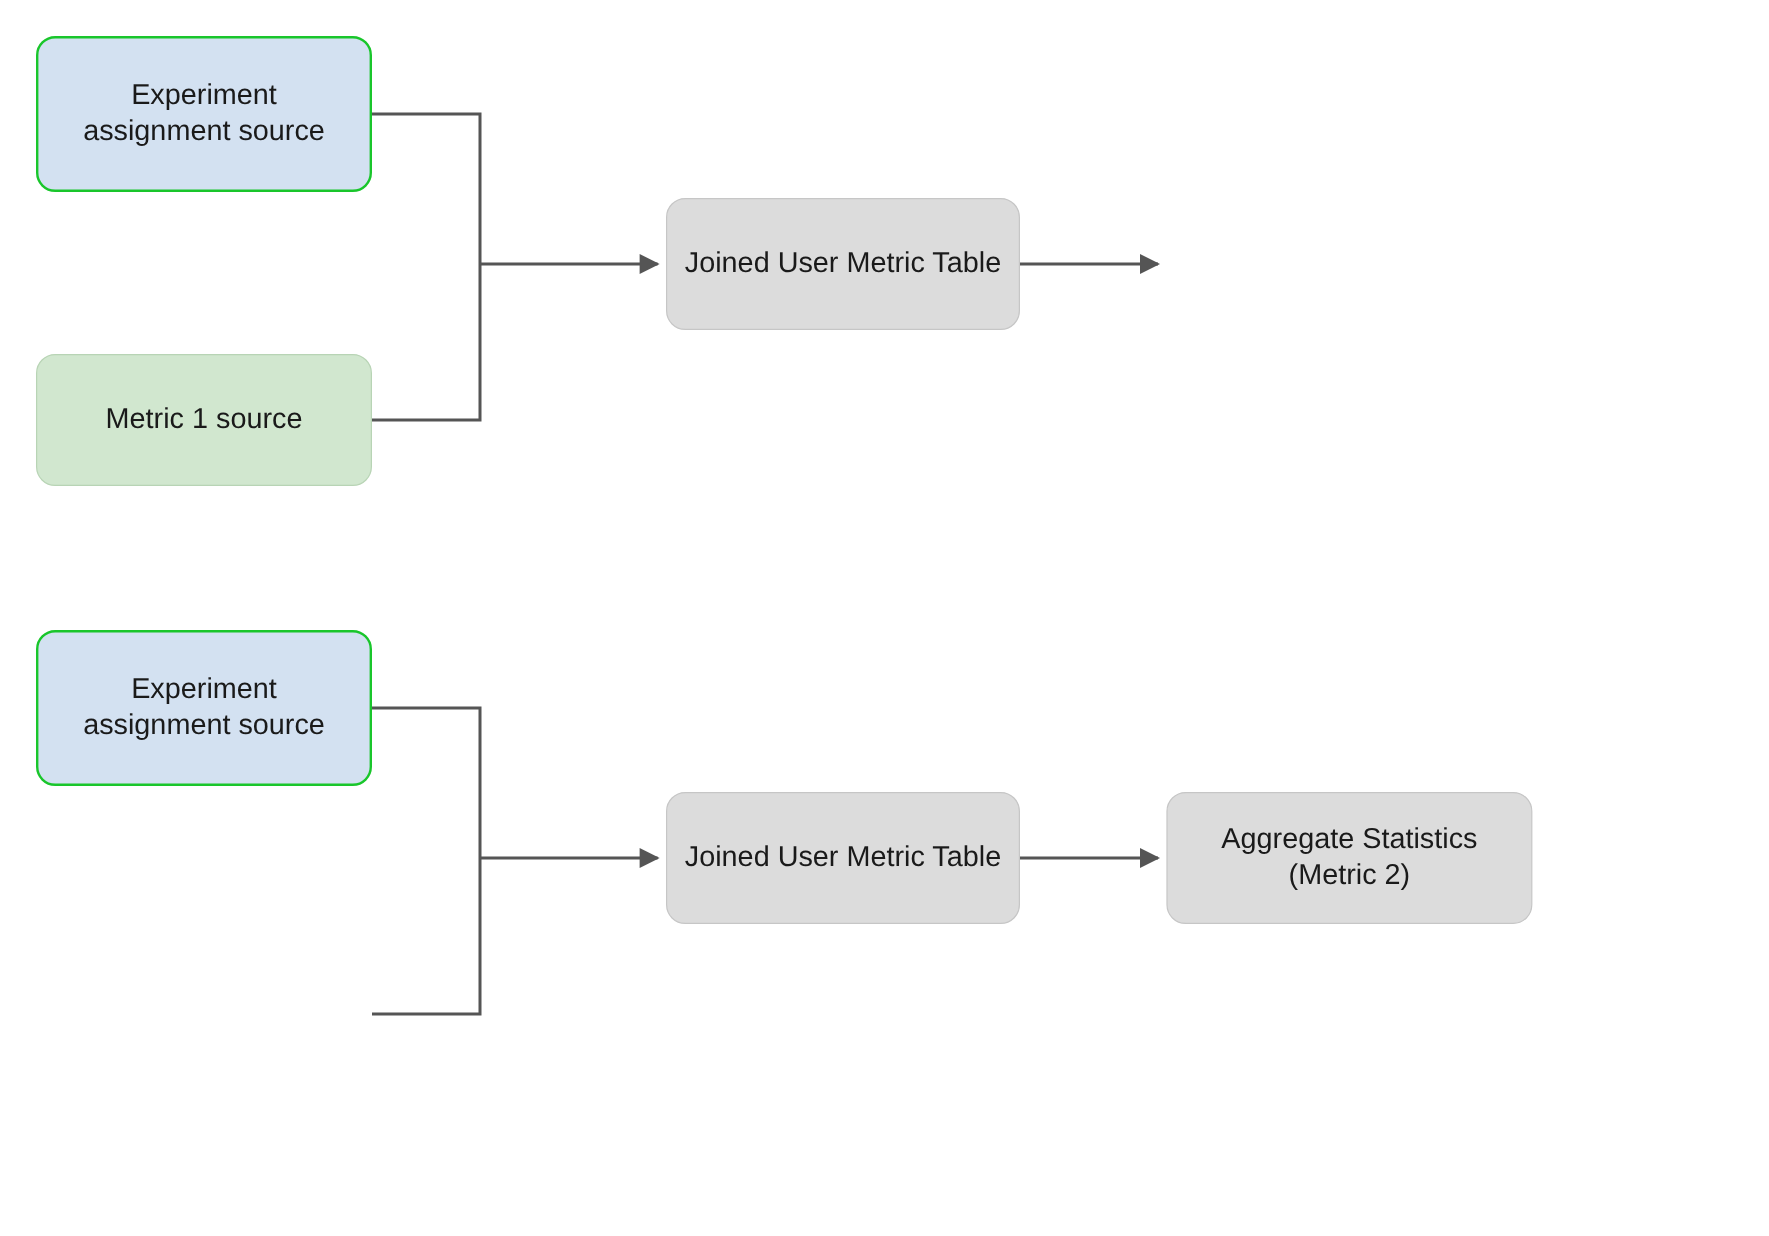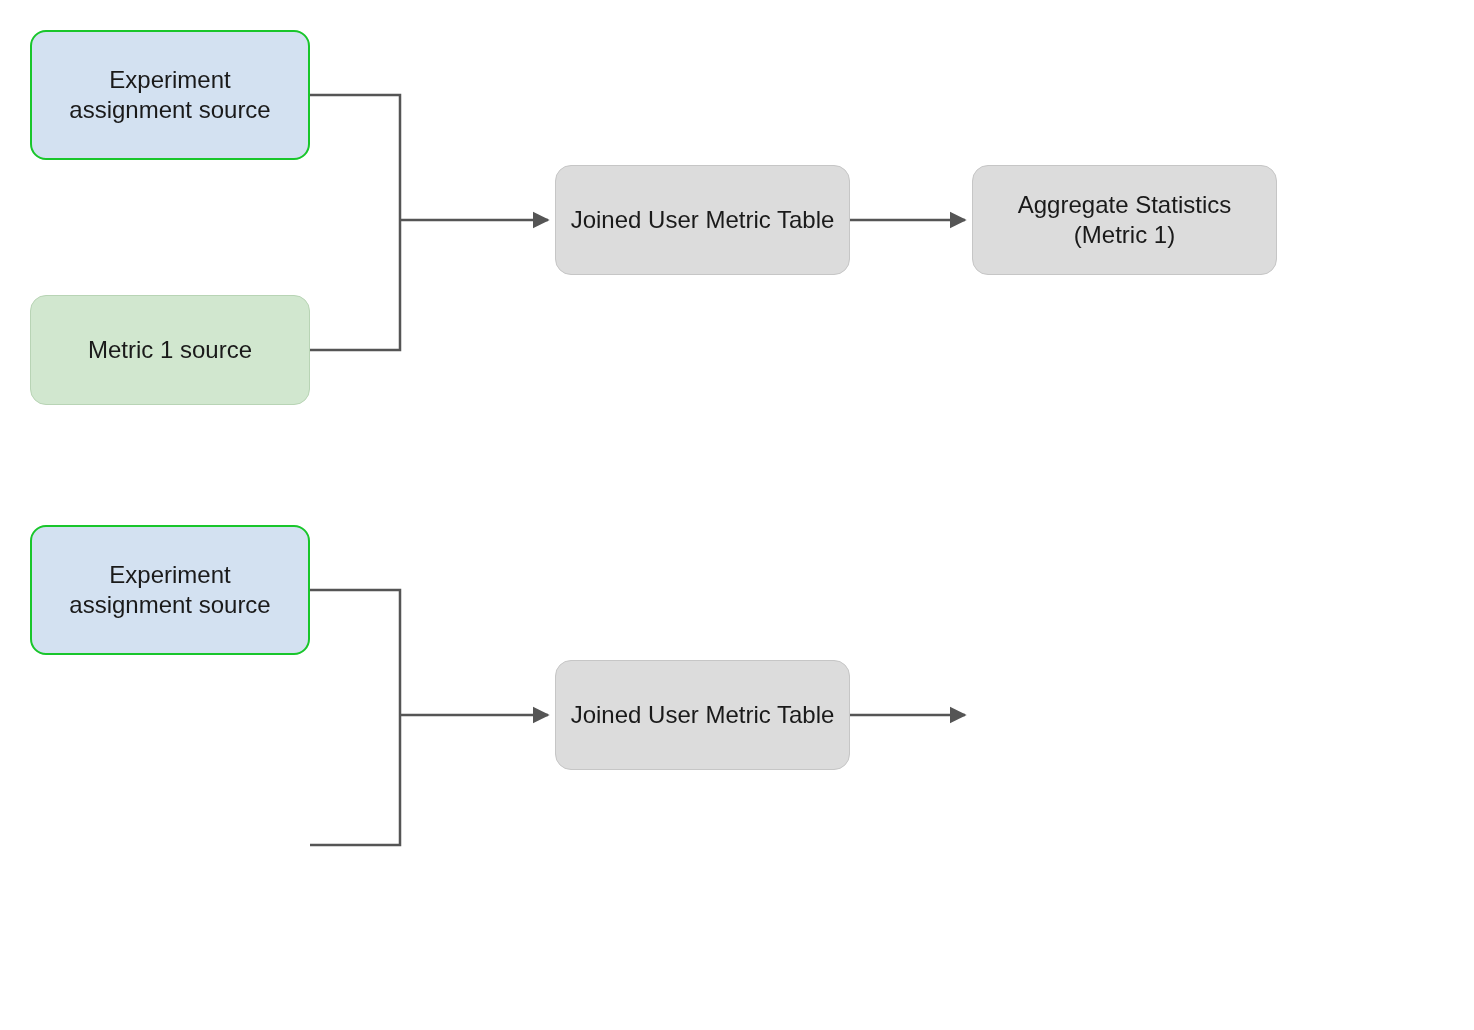--- a/index.html
+++ b/index.html
@@ -65,33 +65,33 @@
   </div>
 
   <div class="node node-green" style="left:30px; top:295px; width:280px; height:110px;">
     <span>Metric 1 source</span>
   </div>
 
   <div class="node node-gray" style="left:555px; top:165px; width:295px; height:110px;">
     <span>Joined User Metric Table</span>
   </div>
 
-  <div class="node node-gray" style="left:972px; top:165px; width:305px; height:110px;">
-    <span>Aggregate Statistics (Metric 1)</span>
-  </div>
 
   <div class="node node-blue" style="left:30px; top:525px; width:280px; height:130px;">
     <span>Experiment assignment source</span>
   </div>
 
 
   <div class="node node-gray" style="left:555px; top:660px; width:295px; height:110px;">
     <span>Joined User Metric Table</span>
   </div>
 
+  <div class="node node-gray" style="left:972px; top:660px; width:305px; height:110px;">
+    <span>Aggregate Statistics (Metric 2)</span>
+  </div>
 
   <svg class="edges">
     <defs>
       <marker id="arrow" viewBox="0 0 12 12" refX="10" refY="6" markerWidth="8" markerHeight="8" orient="auto-start-reverse">
         <path d="M 1 1 L 11 6 L 1 11 z" fill="#555"></path>
       </marker>
     </defs>
 
     <polyline points="310,95 400,95 400,220"></polyline>
     <polyline points="310,350 400,350 400,220"></polyline>

